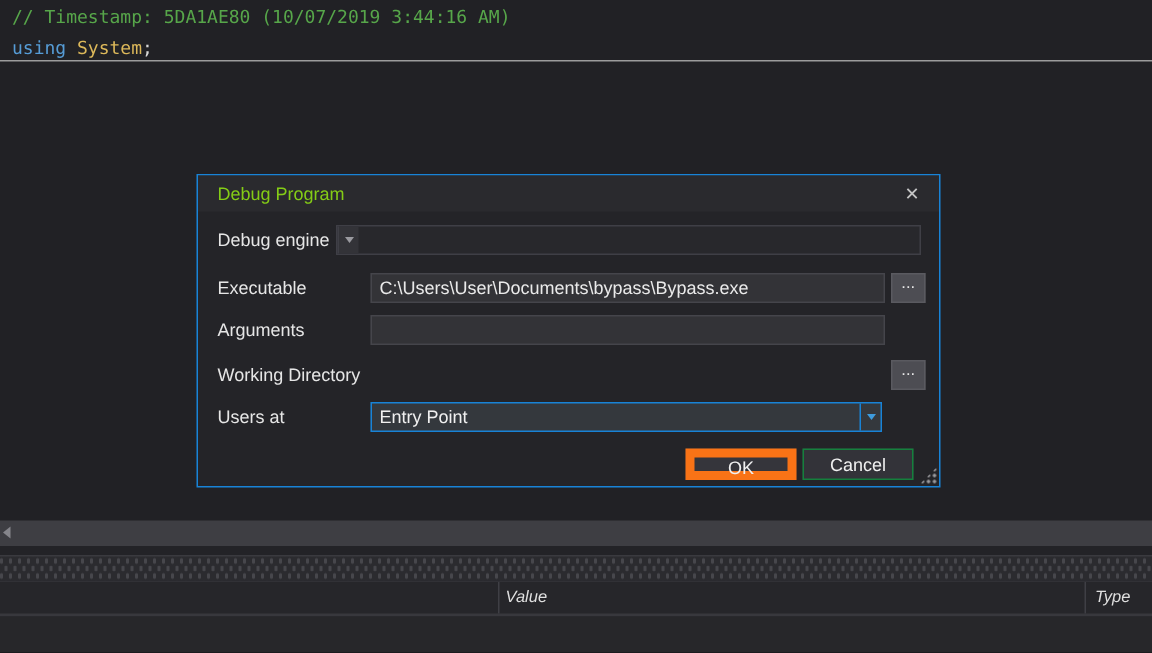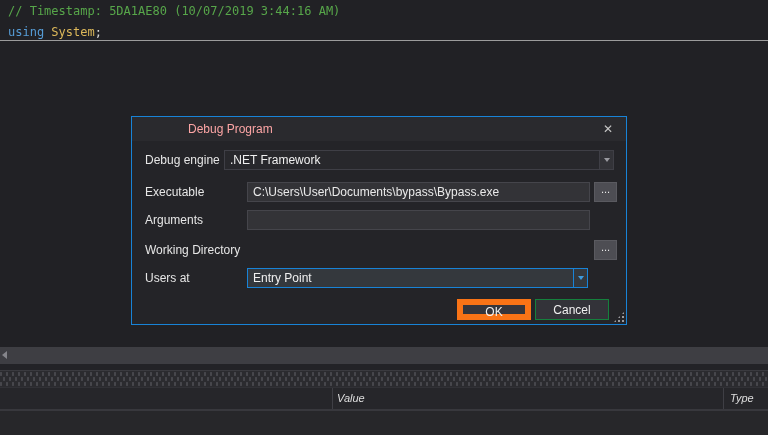--- a/index.html
+++ b/index.html
@@ -15,21 +15,21 @@
   .using-line   { position:absolute; left:8px; top:25px; white-space:pre; }
   .kw { color:#569CD6; }
   .ns { color:#DCB85A; }
   .pn { color:#D8D8D8; }
   .editor-underline { position:absolute; left:0; right:0; top:40px; height:1px; background:#9C9C9C; }
 
   
   .dialog { position:absolute; left:131px; top:116px; width:496px; height:209px;
             background:#242428; border:1px solid #1883D7; font-size:12px; color:#E6E6E6; }
   .titlebar { position:absolute; left:0; top:0; right:0; height:24px; background:#2A2A2E; }
-  .dialog-title { position:absolute; left:13px; top:0; line-height:24px; color:#fca5a5;margin-left:43px; }
+  .dialog-title { position:absolute; left:13px; top:0; line-height:24px; color:#84cc16; }
   .close-btn { position:absolute; right:8px; top:3px; width:20px; height:18px; background:transparent;
                border:none; color:#C5C5C5; font-size:12px; cursor:pointer; font-family:"Liberation Sans",sans-serif; }
   .lbl { position:absolute; left:13px; height:20px; line-height:20px; color:#E6E6E6; white-space:nowrap; }
   .l1{top:33px}.l2{top:65px}.l3{top:93px}.l4{top:123px}.l5{top:151px}
   .txt { position:absolute; left:115px; width:343px; height:20px; background:#333337;
          border:1px solid #45454B; color:#EAEAEA; font:12px "Liberation Sans",sans-serif; padding:1px 5px; }
   .t2{top:65px}.t3{top:93px}.t4{top:123px}
   .browse { position:absolute; left:462px; width:23px; height:20px; background:#4D4D53;
             border:1px solid #5A5A60; color:#E8E8E8; font:11px "Liberation Sans",sans-serif;
             line-height:1; padding:0 0 6px 0; cursor:pointer; }
@@ -83,21 +83,20 @@
   </div>
 
   <div class="dialog">
     <div class="titlebar">
       <span class="dialog-title">Debug Program</span>
       <button class="close-btn">✕</button>
     </div>
 
     <span class="lbl l1">Debug engine</span>
     <div class="combo combo-engine">
-      <span class="combo-text">.NET Framework</span>
       <span class="combo-arrow">
           <i class="tri"></i>
         </span>
     </div>
 
     <span class="lbl l2">Executable</span>
     <input class="txt t2" value="C:\Users\User\Documents\bypass\Bypass.exe" style="">
     <button class="browse b2">...</button>
 
     <span class="lbl l3">Arguments</span>

